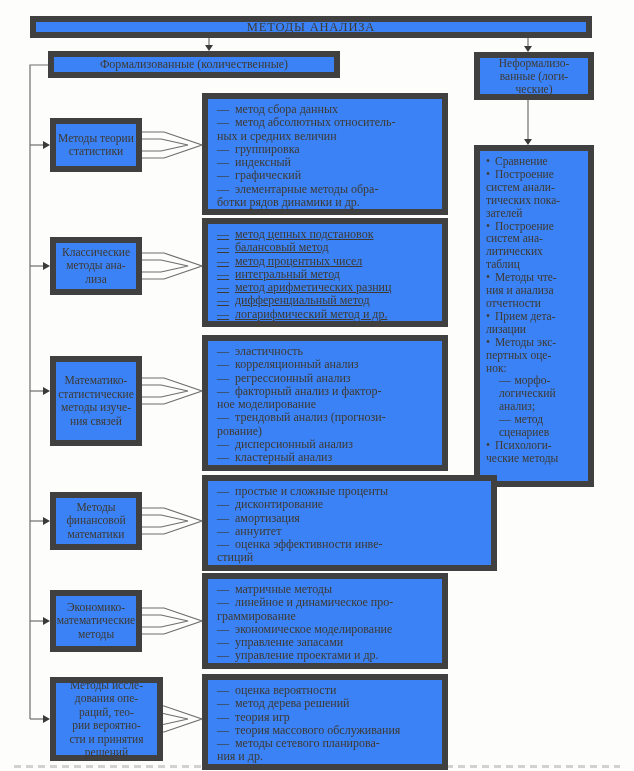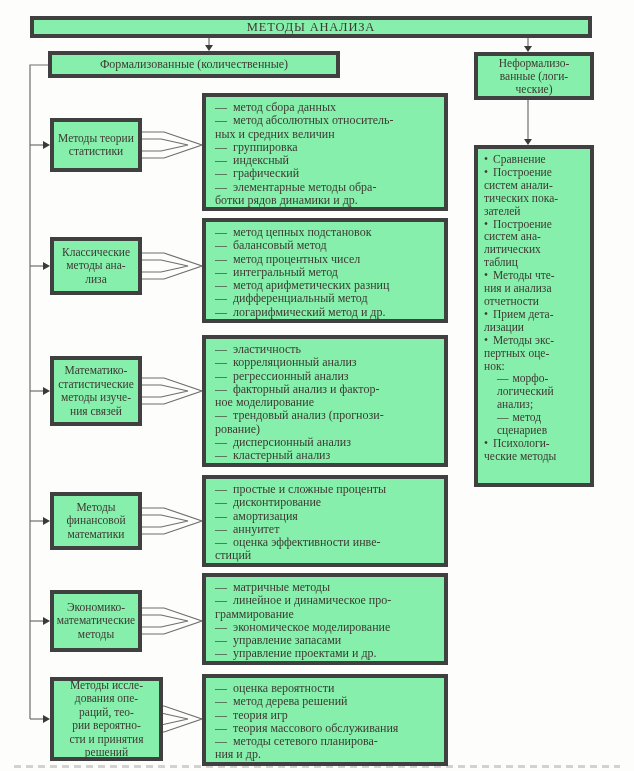--- a/index.html
+++ b/index.html
@@ -4,21 +4,21 @@
 <style>
   html,body { margin:0; padding:0; background:#ffffff; }
   .canvas {
     position:relative; width:634px; height:771px; overflow:hidden;
     background:#fdfdfb;
     font-family:"Liberation Serif","DejaVu Serif",serif;
     color:#3e3a32;
   }
   .box {
     position:absolute; box-sizing:border-box;
-    border:4px solid #404040; background:#86efac;
+    border:6px solid #404040; background:#3b82f6;
   }
   .center { display:flex; align-items:center; justify-content:center; text-align:center; }
   .multiline { white-space:pre-line; }
   .title-box { font-size:12.5px; letter-spacing:0.8px; }
   .branch-box { font-size:12px; }
   .informal-box { font-size:11.5px; line-height:13px; }
   .cat-box { font-size:11.5px; line-height:13.5px; padding:1px 2px; }
   .det-box { font-size:12px; line-height:13.3px; padding:4px 6px 0 9px; }
   .det-item .marker { margin-right:6px; }
   .rl-box { font-size:11.5px; line-height:12.9px; padding:4px 4px 4px 6px; }
@@ -126,30 +126,30 @@
       <div class="det-item"><span class="marker">—</span><span class="multiline">индексный</span></div>
       <div class="det-item"><span class="marker">—</span><span class="multiline">графический</span></div>
       <div class="det-item"><span class="marker">—</span><span class="multiline">элементарные методы обра-
 ботки рядов динамики и др.</span></div>
     </div>
     <div class="box center cat-box" style="left: 50px; top: 237px; width: 92px; height: 58px;">
       <span class="multiline">Классические
 методы ана-
 лиза</span>
     </div>
-    <div class="box det-box" style="left: 202px; top: 218px; width: 246px;">
+    <div class="box det-box" style="left: 202px; top: 218px; width: 246px; text-decoration: underline;">
       <div class="det-item"><span class="marker">—</span><span class="multiline">метод цепных подстановок</span></div>
       <div class="det-item"><span class="marker">—</span><span class="multiline">балансовый метод</span></div>
       <div class="det-item"><span class="marker">—</span><span class="multiline">метод процентных чисел</span></div>
       <div class="det-item"><span class="marker">—</span><span class="multiline">интегральный метод</span></div>
       <div class="det-item"><span class="marker">—</span><span class="multiline">метод арифметических разниц</span></div>
       <div class="det-item"><span class="marker">—</span><span class="multiline">дифференциальный метод</span></div>
       <div class="det-item"><span class="marker">—</span><span class="multiline">логарифмический метод и др.</span></div>
     </div>
-    <div class="box center cat-box" style="left: 50px; top: 356px; width: 92px; height: 70px;">
+    <div class="box center cat-box" style="left: 50px; top: 356px; width: 92px; height: 90px;">
       <span class="multiline">Математико-
 статистические
 методы изуче-
 ния связей</span>
     </div>
     <div class="box det-box" style="left: 202px; top: 335px; width: 246px;">
       <div class="det-item"><span class="marker">—</span><span class="multiline">эластичность</span></div>
       <div class="det-item"><span class="marker">—</span><span class="multiline">корреляционный анализ</span></div>
       <div class="det-item"><span class="marker">—</span><span class="multiline">регрессионный анализ</span></div>
       <div class="det-item"><span class="marker">—</span><span class="multiline">факторный анализ и фактор-
@@ -157,21 +157,21 @@
       <div class="det-item"><span class="marker">—</span><span class="multiline">трендовый анализ (прогнози-
 рование)</span></div>
       <div class="det-item"><span class="marker">—</span><span class="multiline">дисперсионный анализ</span></div>
       <div class="det-item"><span class="marker">—</span><span class="multiline">кластерный анализ</span></div>
     </div>
     <div class="box center cat-box" style="left: 50px; top: 492px; width: 92px; height: 58px;">
       <span class="multiline">Методы
 финансовой
 математики</span>
     </div>
-    <div class="box det-box" style="left: 202px; top: 475px; width: 246px;">
+    <div class="box det-box" style="left: 202px; top: 475px; width: 295px;">
       <div class="det-item"><span class="marker">—</span><span class="multiline">простые и сложные проценты</span></div>
       <div class="det-item"><span class="marker">—</span><span class="multiline">дисконтирование</span></div>
       <div class="det-item"><span class="marker">—</span><span class="multiline">амортизация</span></div>
       <div class="det-item"><span class="marker">—</span><span class="multiline">аннуитет</span></div>
       <div class="det-item"><span class="marker">—</span><span class="multiline">оценка эффективности инве-
 стиций</span></div>
     </div>
     <div class="box center cat-box" style="left: 50px; top: 590px; width: 92px; height: 62px;">
       <span class="multiline">Экономико-
 математические

